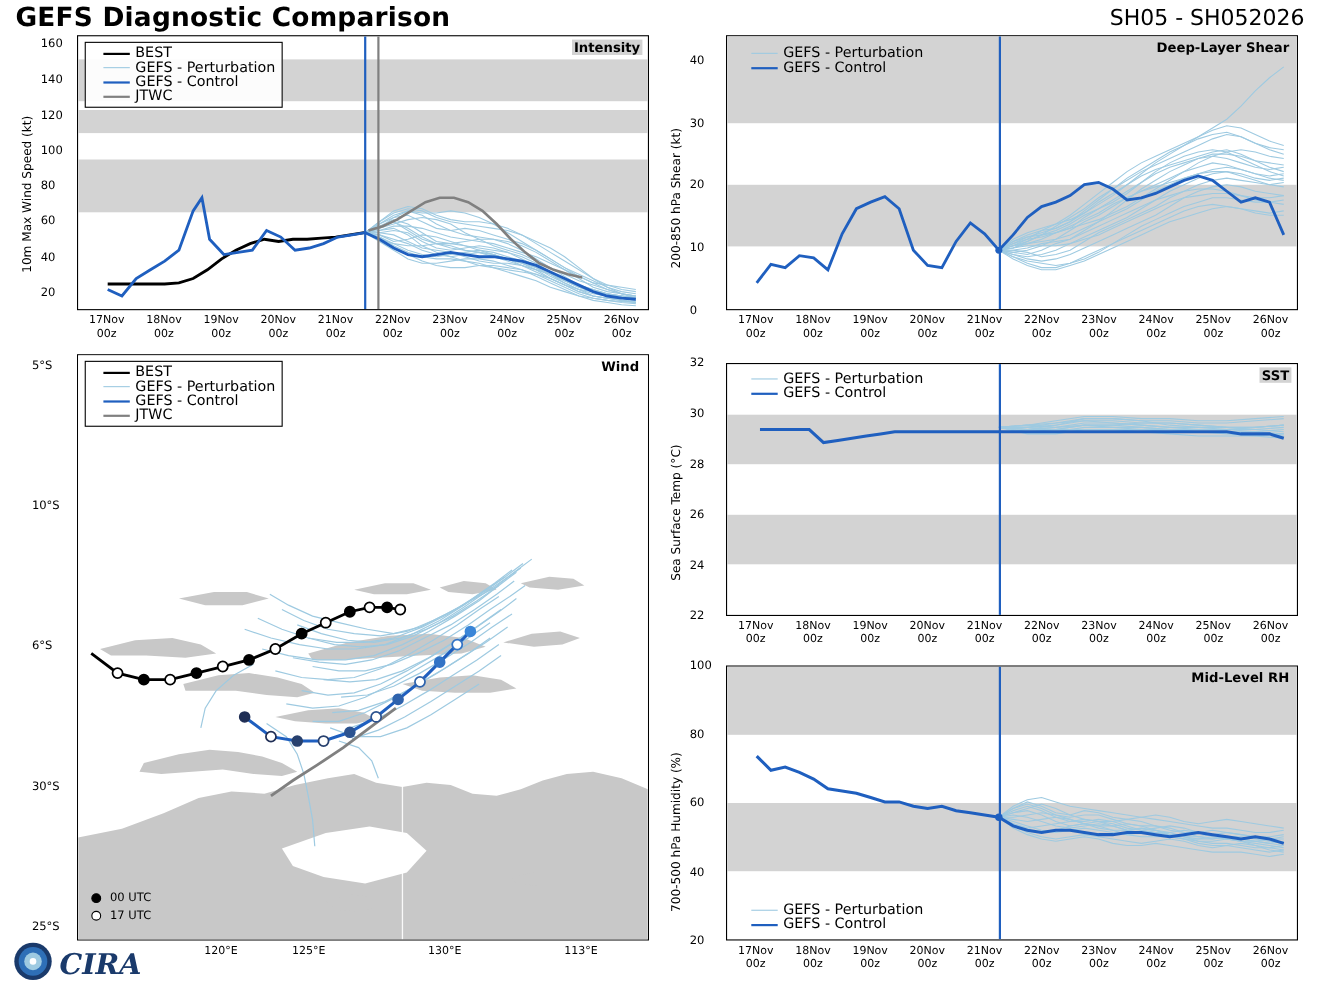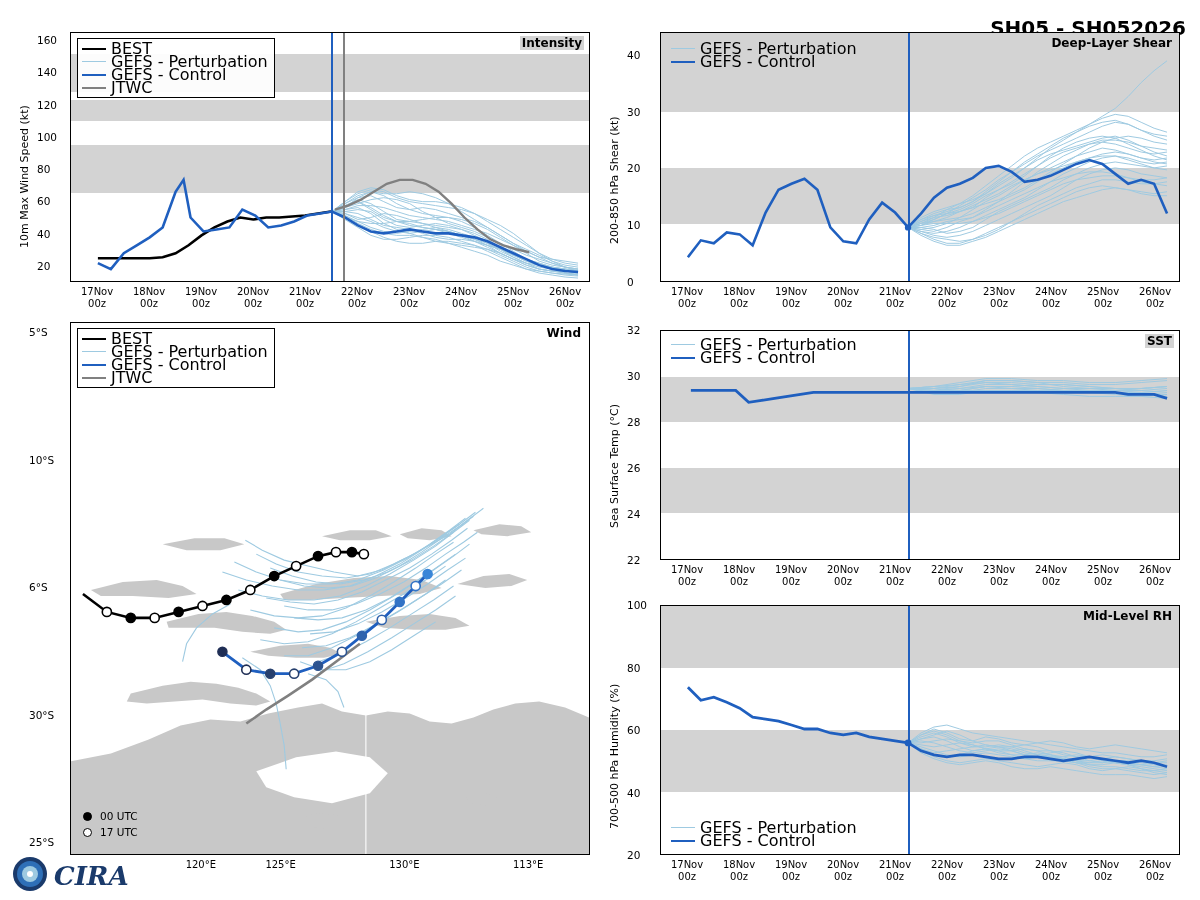--- a/index.html
+++ b/index.html
@@ -15,21 +15,21 @@
   .page { position:absolute; inset:0; }
 
   
   #main-title {
     position:absolute; left:14px; top:2px;
     font-size:24px; font-weight:bold;
     letter-spacing:0.2px;
   }
   #storm-id {
     position:absolute; right:14px; top:4px;
-    font-size:20px; font-weight:bold;margin-top:12px;
+    font-size:20px; font-weight:normal;
   }
 
   
   .panel { position:absolute; }
   .plot {
     position:absolute; left:0; top:0; right:0; bottom:0;
     border:1px solid #000;
     background:#fff;
     overflow:hidden;
   }
@@ -61,22 +61,22 @@
     line-height:11.5px;
     transform:translateX(-50%);
     white-space:nowrap;
   }
 
   
   .legend {
     position:absolute;
     background:rgba(255,255,255,0.92);
     border:1px solid #000;
-    padding:3px 6px 3px 4px;
-    font-size:16px;
+    padding:3px 6px 3px 16px;
+    font-size:13px;
     text-align:right;
   }
   .legend.noborder { border:none; background:transparent; }
   .legend-row { display:flex; align-items:center; height:13px; }
   .legend-swatch { width:24px; height:0; border-top-style:solid; margin-right:5px; flex:0 0 24px; }
   .legend-text { white-space:nowrap; }
 
   
   #track-map { position:absolute; inset:0; background:#ffffff; }
 
@@ -93,20 +93,21 @@
   .mk.open { background:#fff; }
 
   
   #logo { position:absolute; left:10px; bottom:4px; width:120px; height:44px; }
 </style>
 </head>
 <body>
 
 <div class="page">
 
+  <div id="main-title">GEFS Diagnostic Comparison</div>
   <div id="storm-id">SH05 - SH052026</div>
 
   <div class="panel" style="left:70px; top:32px; width:520px; height:250px;">
     <div class="plot">
 
       <div class="band" style="top:45.2%; height:19.4%;"></div>
       <div class="band" style="top:44.5%; height:0;"></div>
       <div class="band" style="top:27.1%; height:8.4%;"></div>
       <div class="band" style="top:8.4%; height:15.5%;"></div>
 

